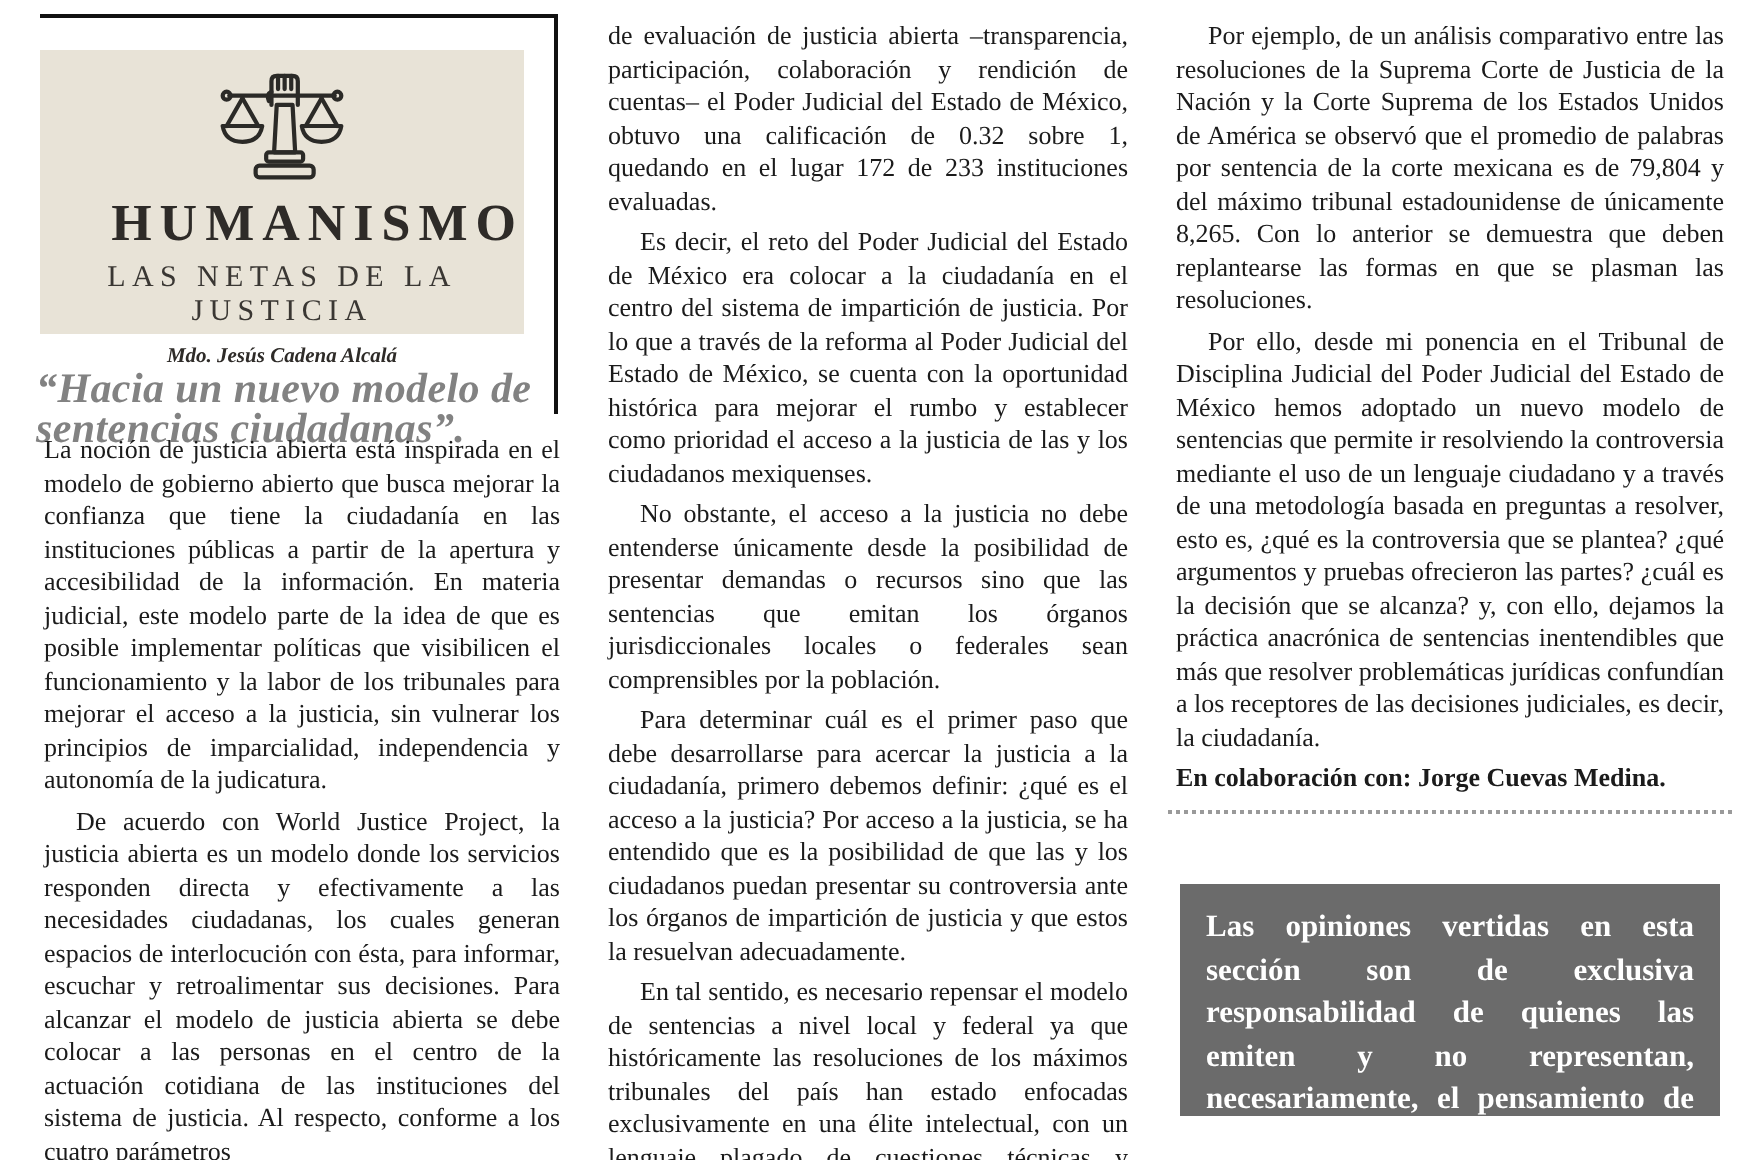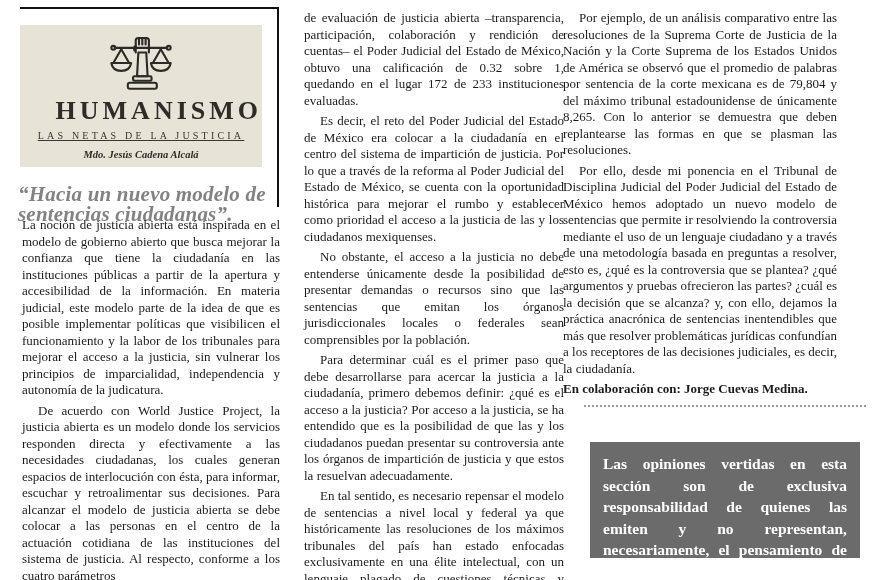--- a/index.html
+++ b/index.html
@@ -16,38 +16,38 @@
   .logo-box{
     position:absolute;left:20px;top:25px;width:242px;height:142px;
     background:#e8e3d7;text-align:center;
   }
   .logo-icon{margin-top:9px;}
   .brand{
     font-size:26px;letter-spacing:4px;color:#2e2b28;font-weight:600;
     line-height:1;margin-top:2px;text-align:right;
   }
   .tagline{
-    font-size:10px;letter-spacing:3.2px;color:#3a3733;margin-top:6px;text-decoration:underline;
+    font-size:15px;letter-spacing:3.2px;color:#3a3733;margin-top:6px;
   }
   .author{
     font-size:10.5px;font-style:italic;font-weight:bold;color:#2e2b28;margin-top:8px;text-align:center;
   }
 
   
   .headline{
     position:absolute;left:18px;top:171px;width:282px;
     font-size:21px;font-weight:bold;font-style:italic;color:#828282;
     line-height:0.95;letter-spacing:0.2px;
   }
 
   
   .col{position:absolute;font-size:13px;line-height:16.5px;text-align:justify;}
   .col1{left:18px;top:213px;width:266px;}
   .col2{left:300px;top:6px;width:268px;}
-  .col3{left:559px;top:6px;width:282px;}
+  .col3{left:584px;top:6px;width:282px;}
   .col p{margin:4px;}
   .col p.indent{text-indent:16px;}
   .collab{font-weight:bold;margin-top:1px;font-family:Liberation Serif, serif;}
 
   
   .dotted-rule{
     position:absolute;left:584px;top:405px;width:282px;height:0;
     border-top:2px dotted #9a9a9a;
   }
 

